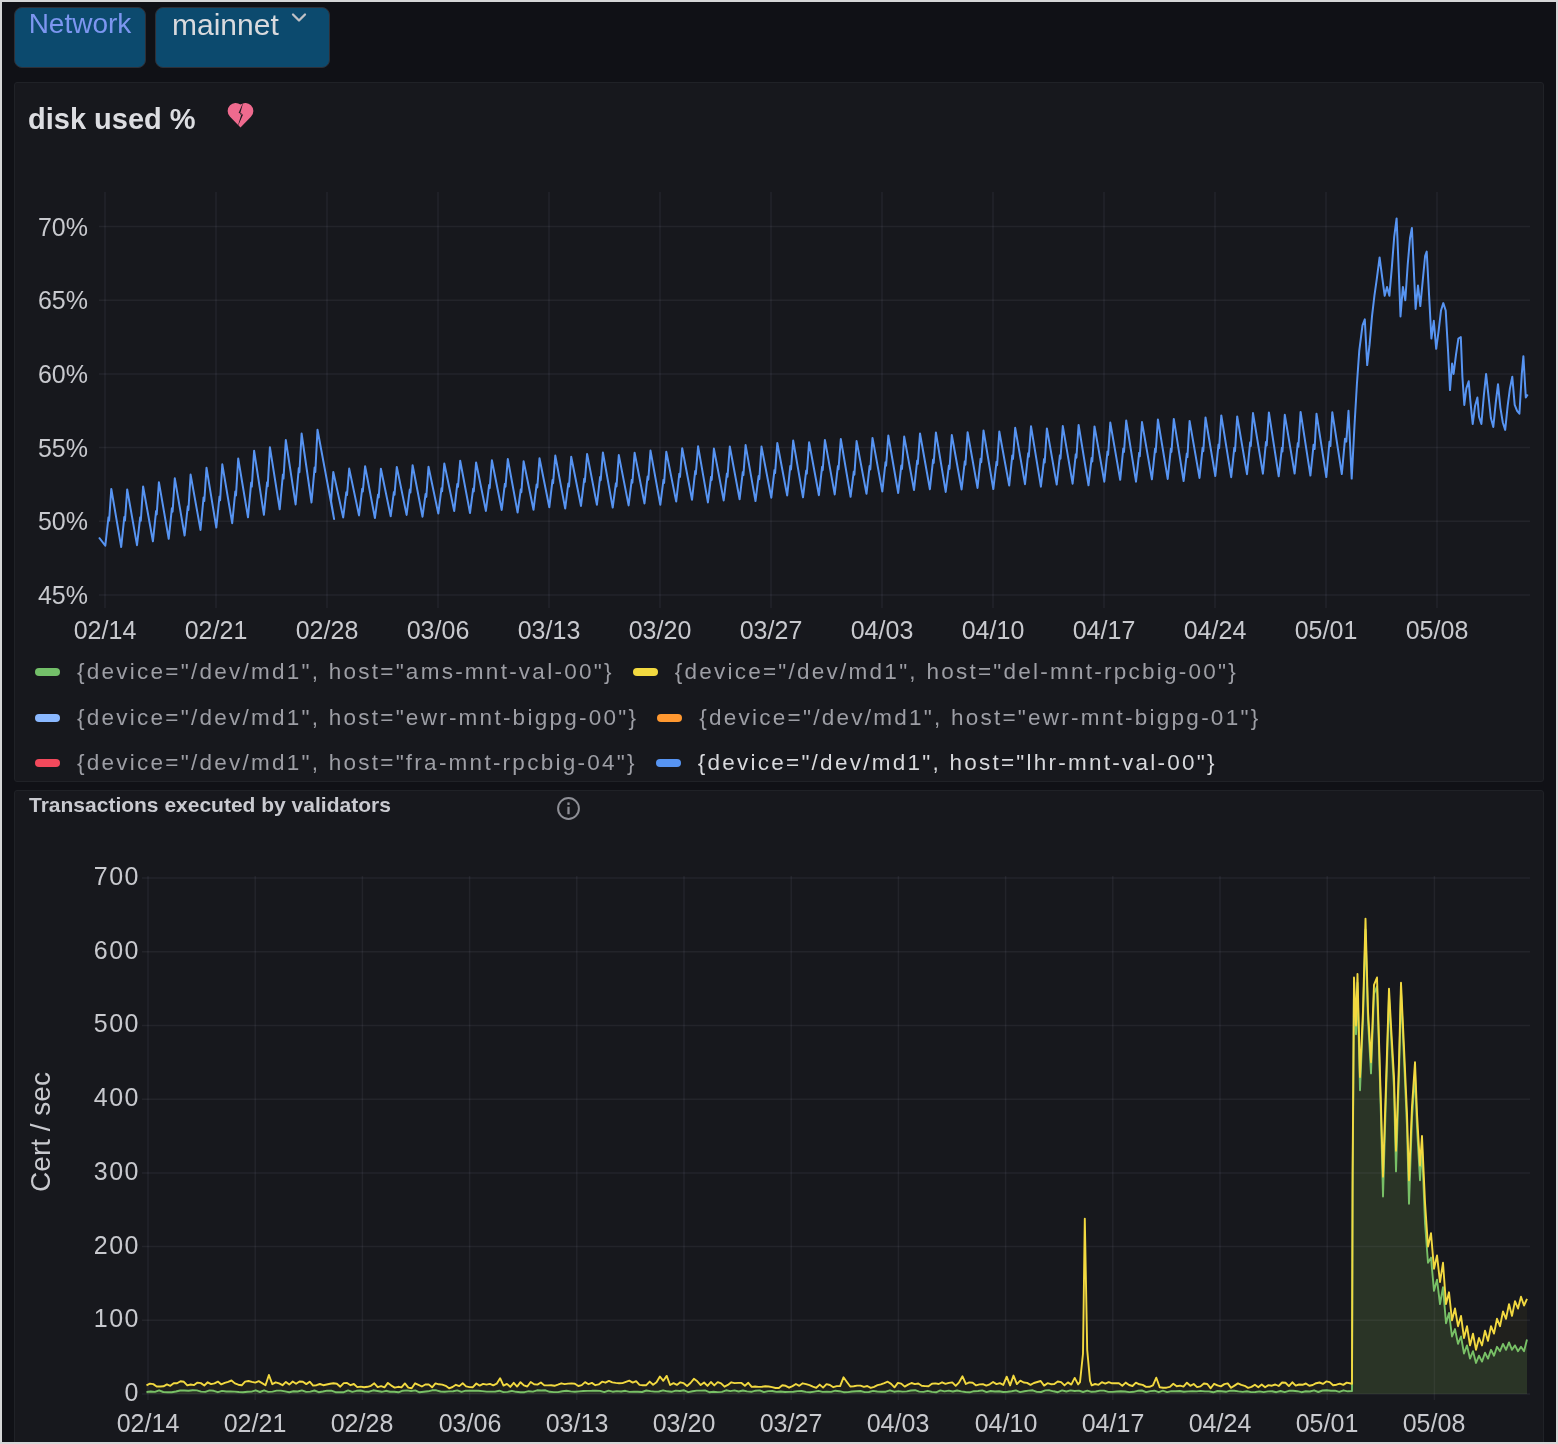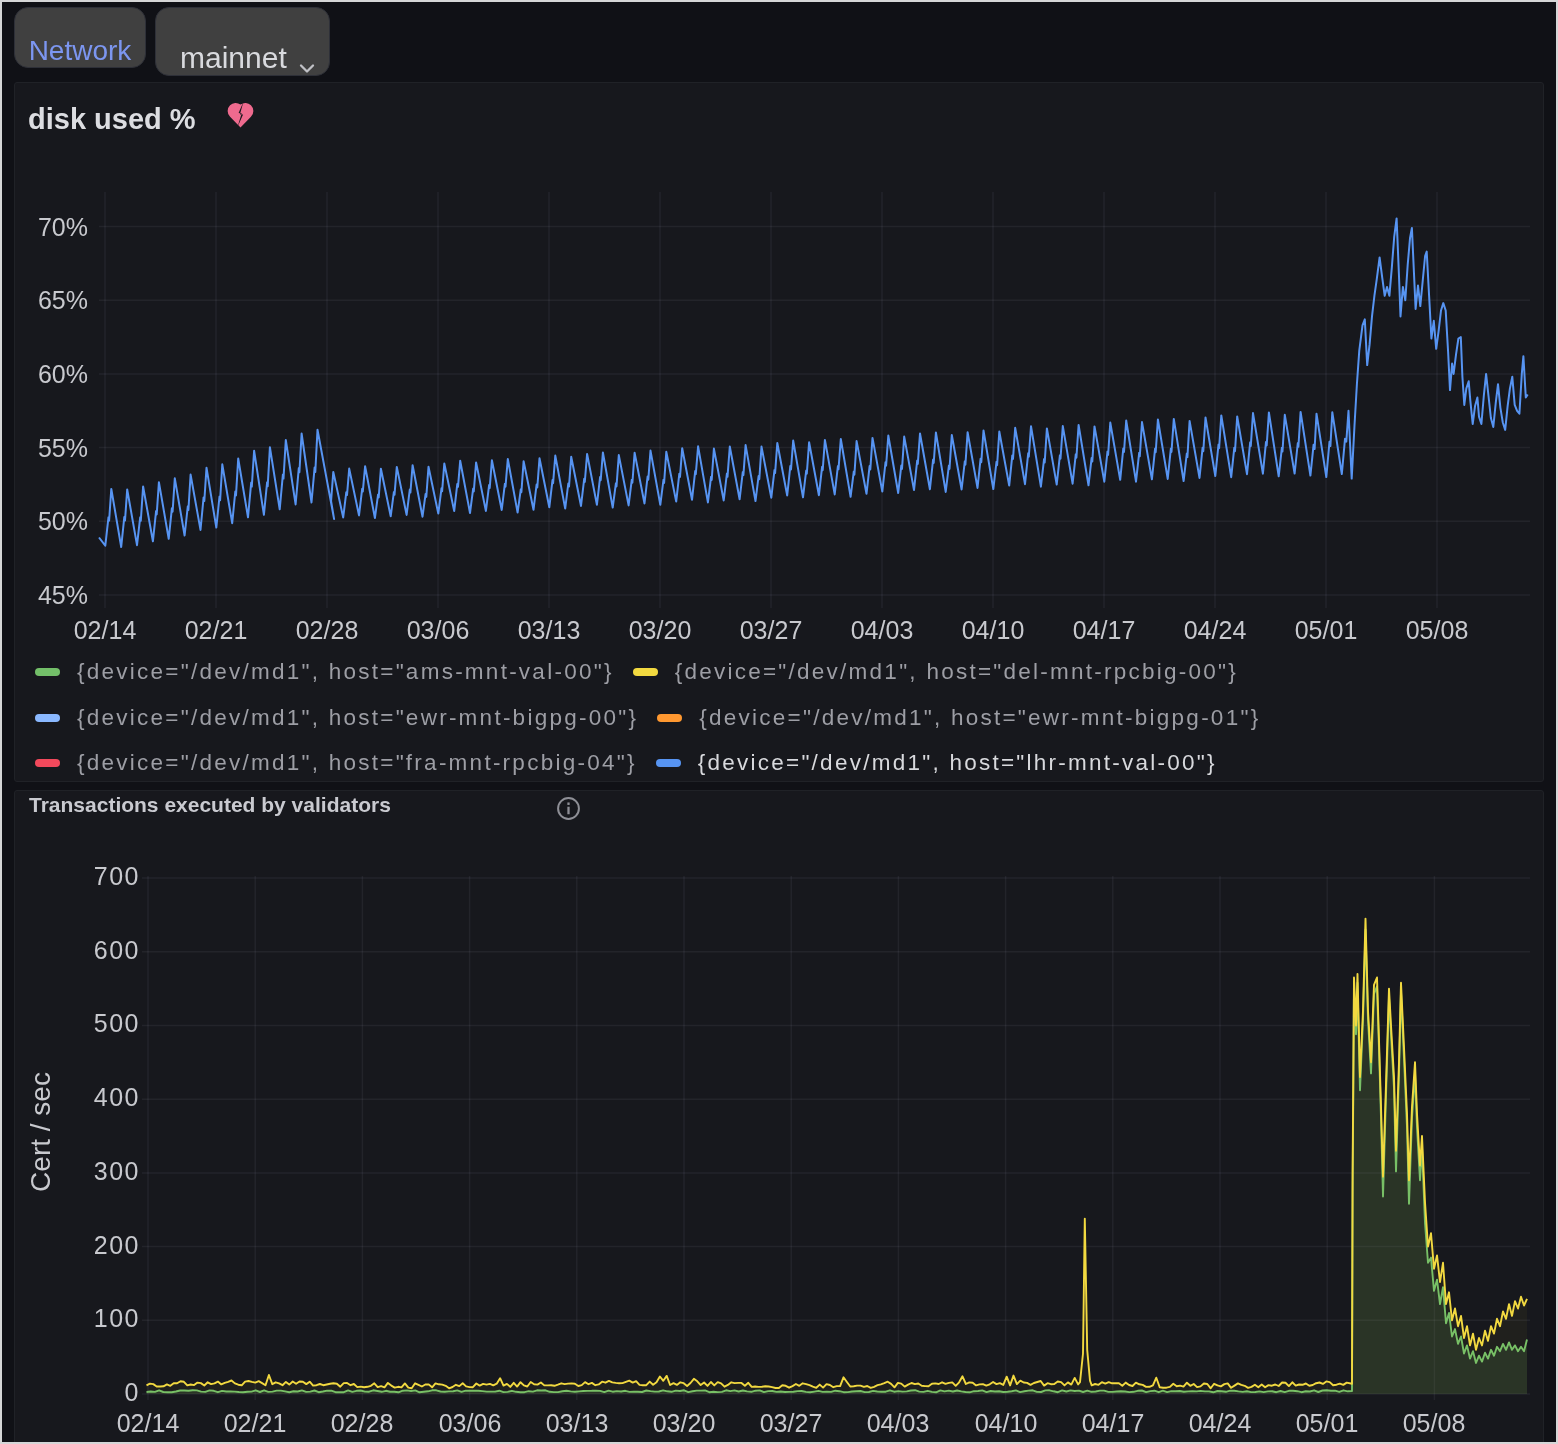--- a/index.html
+++ b/index.html
@@ -1,28 +1,28 @@
 <!DOCTYPE html>
 <html><head><meta charset="utf-8"><style>
 *{margin:0;padding:0;box-sizing:border-box}
 body{width:1558px;height:1444px;background:#101116;font-family:"Liberation Sans",sans-serif;overflow:hidden;position:relative}
 .frame{position:absolute;inset:0;border:2px solid #d5d6d7;pointer-events:none;z-index:50}
 .panel{position:absolute;background:#17181D;border:1px solid #202227;border-radius:3px}
-.ctrl{position:absolute;background:#404040;border:1px solid #2E3038;border-radius:14px;display:flex;align-items:flex-end}
+.ctrl{position:absolute;background:#0c4a6e;border:1px solid #2E3038;border-radius:8px;display:flex;align-items:flex-start}
 svg text{fill:#C8C9CE;font-size:25px;font-family:"Liberation Sans",sans-serif}
 .g line{stroke:rgba(204,204,220,0.07);stroke-width:1.5}
 .title{position:absolute;color:#DCDDE1;font-size:29px;font-weight:600}
 </style></head><body>
 <div class="panel" style="left:14px;top:82px;width:1530px;height:700px"></div>
 <div class="panel" style="left:14px;top:790px;width:1530px;height:700px"></div>
 
 <div class="ctrl" style="left:14px;top:7px;width:132px;height:61px;justify-content:center">
     <span style="color:#7C96F0;font-size:28px;font-weight:500">Network</span>
   </div>
-<div class="ctrl" style="left:155px;top:7px;width:175px;height:69px;padding-left:24px">
+<div class="ctrl" style="left:155px;top:7px;width:175px;height:61px;padding-left:16px">
     <span style="color:#D9DADE;font-size:30px">mainnet</span>
 <svg width="16" height="12" style="margin-left:12px;margin-top:4px" viewBox="0 0 16 12">
       <path d="M2 2.5 L8 8.5 L14 2.5" fill="none" stroke="#C0C1C6" stroke-width="2.3" stroke-linecap="round" stroke-linejoin="round"></path>
     </svg>
   </div>
 
 <div class="title" style="left:28px;top:103px">disk used %</div>
 <svg style="position:absolute;left:224px;top:95px" width="33" height="37" viewBox="0 0 24 26">
 <path fill="#EF6A8E" d="M12 23.2 4.4 15.4a5.9 5.9 0 0 1 0-8.4 5.8 5.8 0 0 1 7.6-.5 5.8 5.8 0 0 1 7.6.5 5.9 5.9 0 0 1 0 8.4z"></path>
 <path fill="#17181D" d="M14.2 4.2 10.6 12.6 12.9 12.9 9.8 22.8 13.9 13.8 11.6 13.5z"></path>

